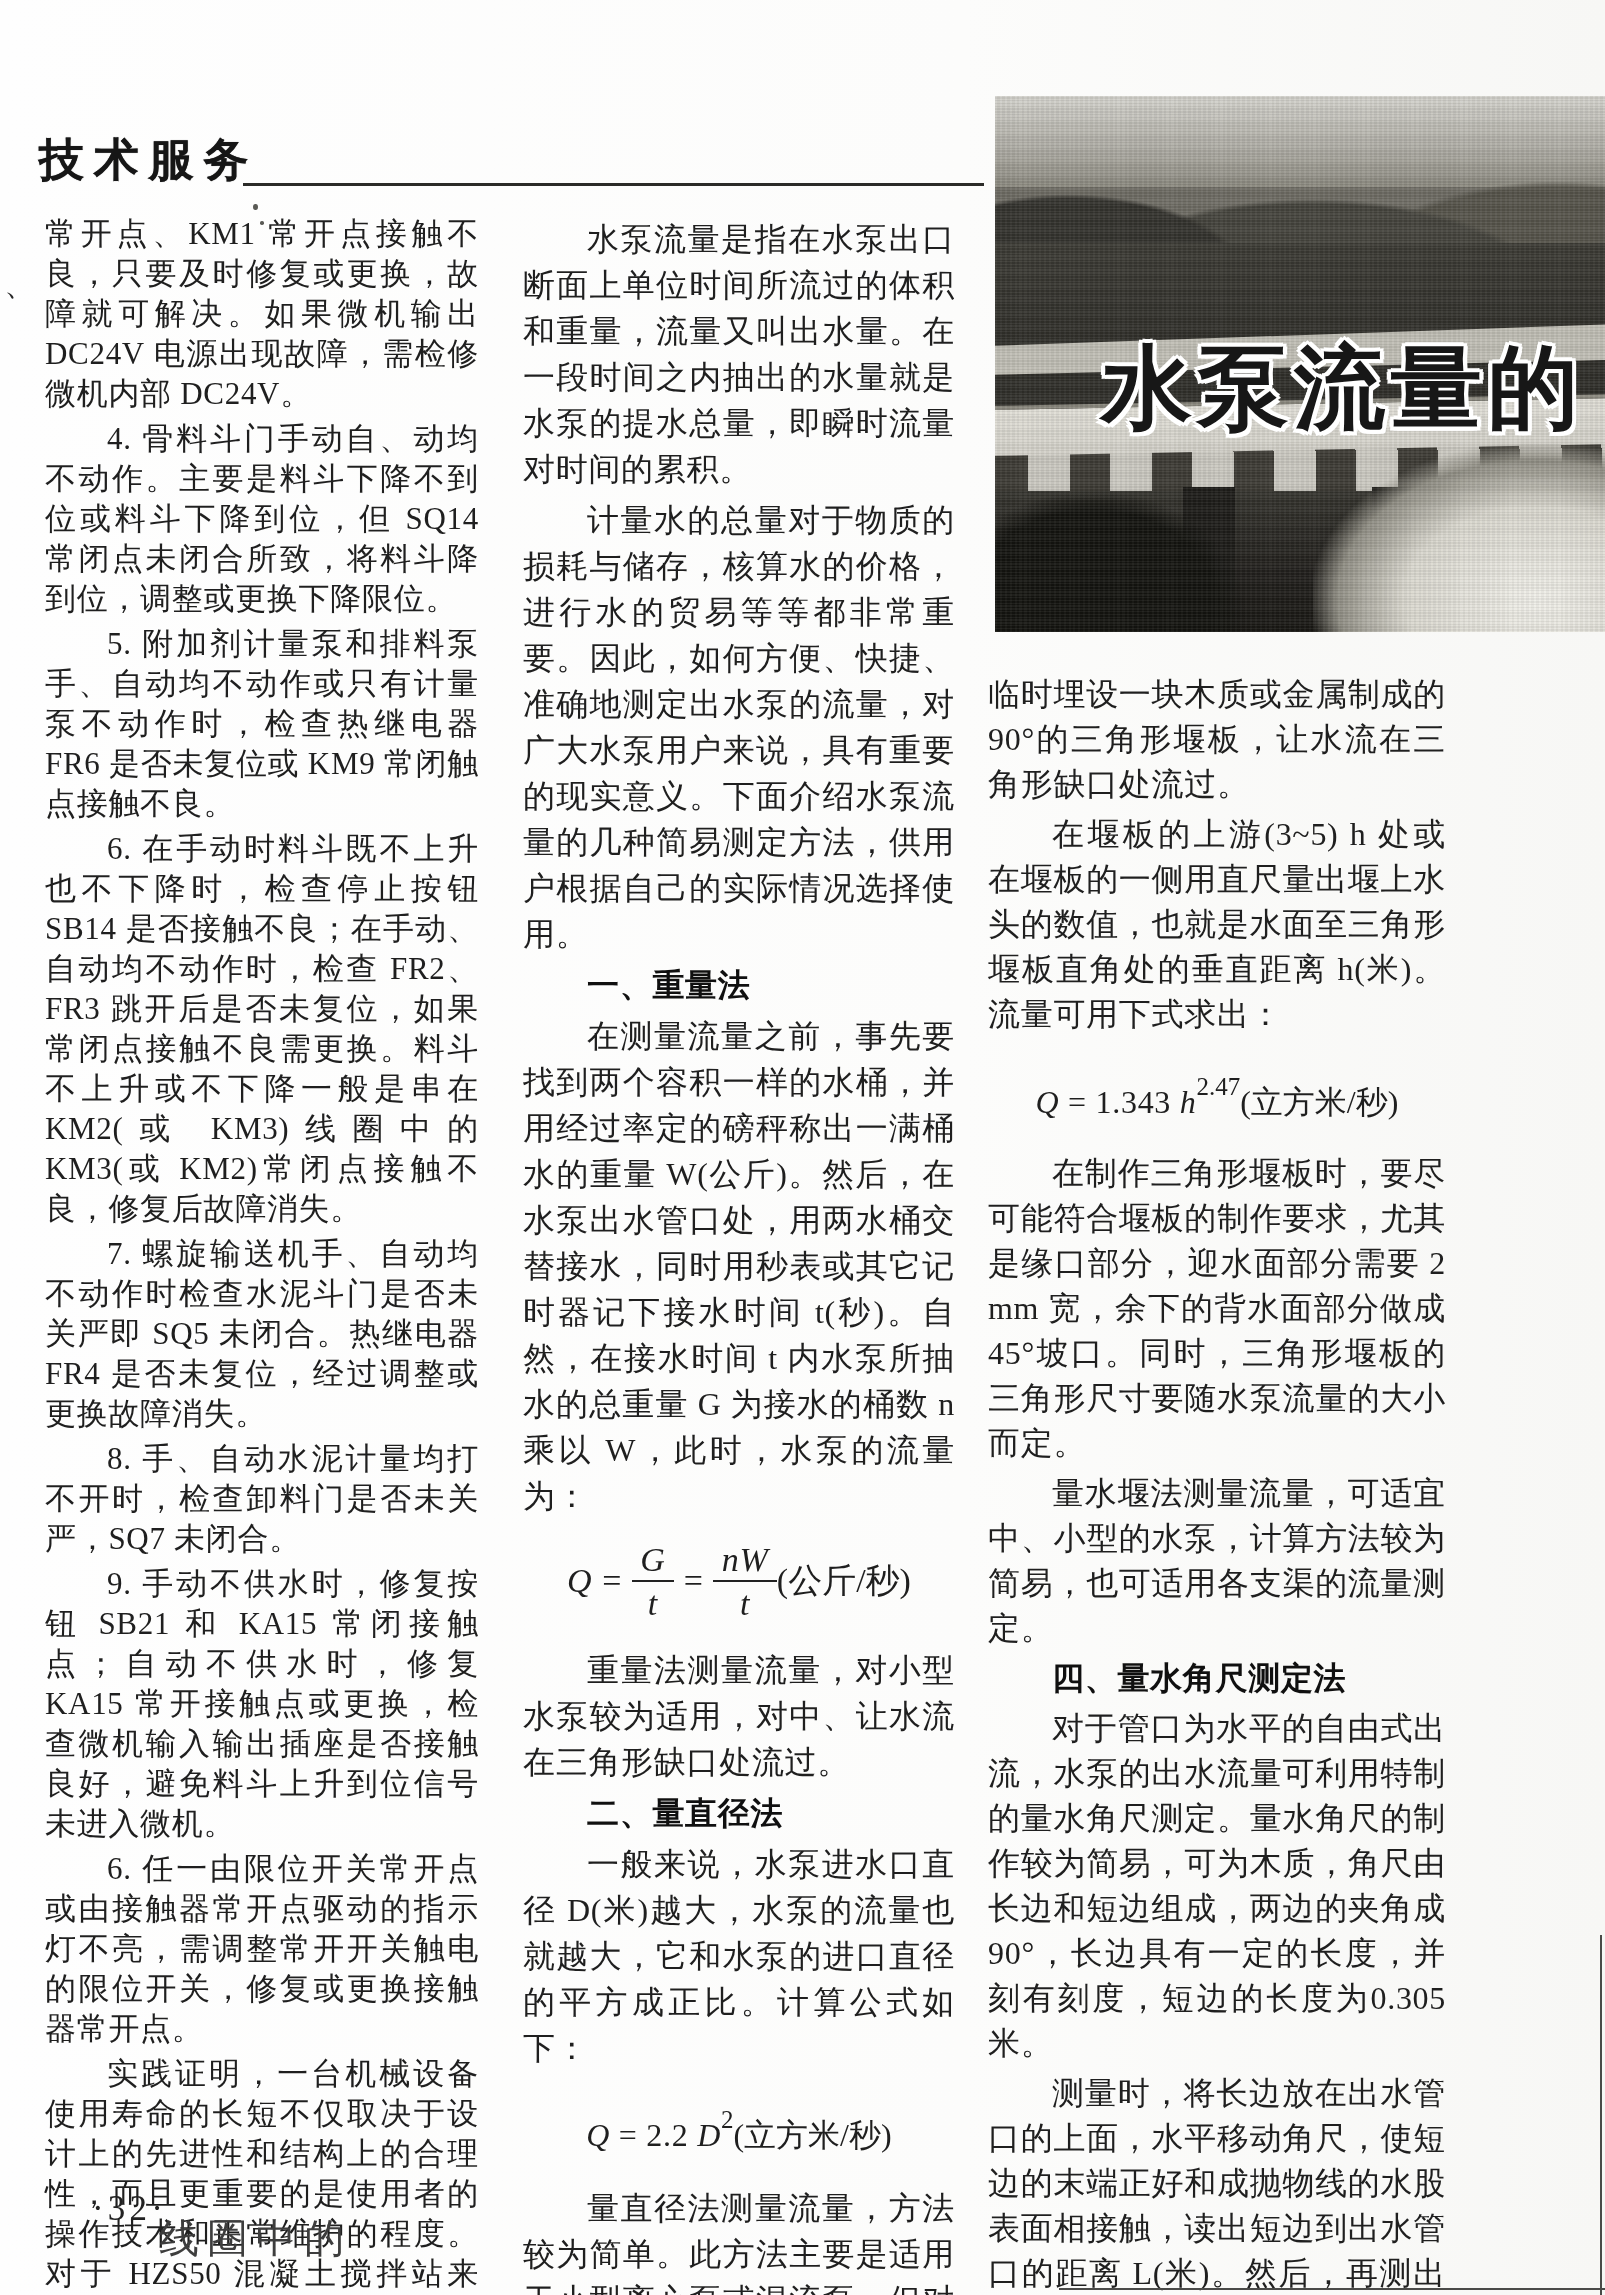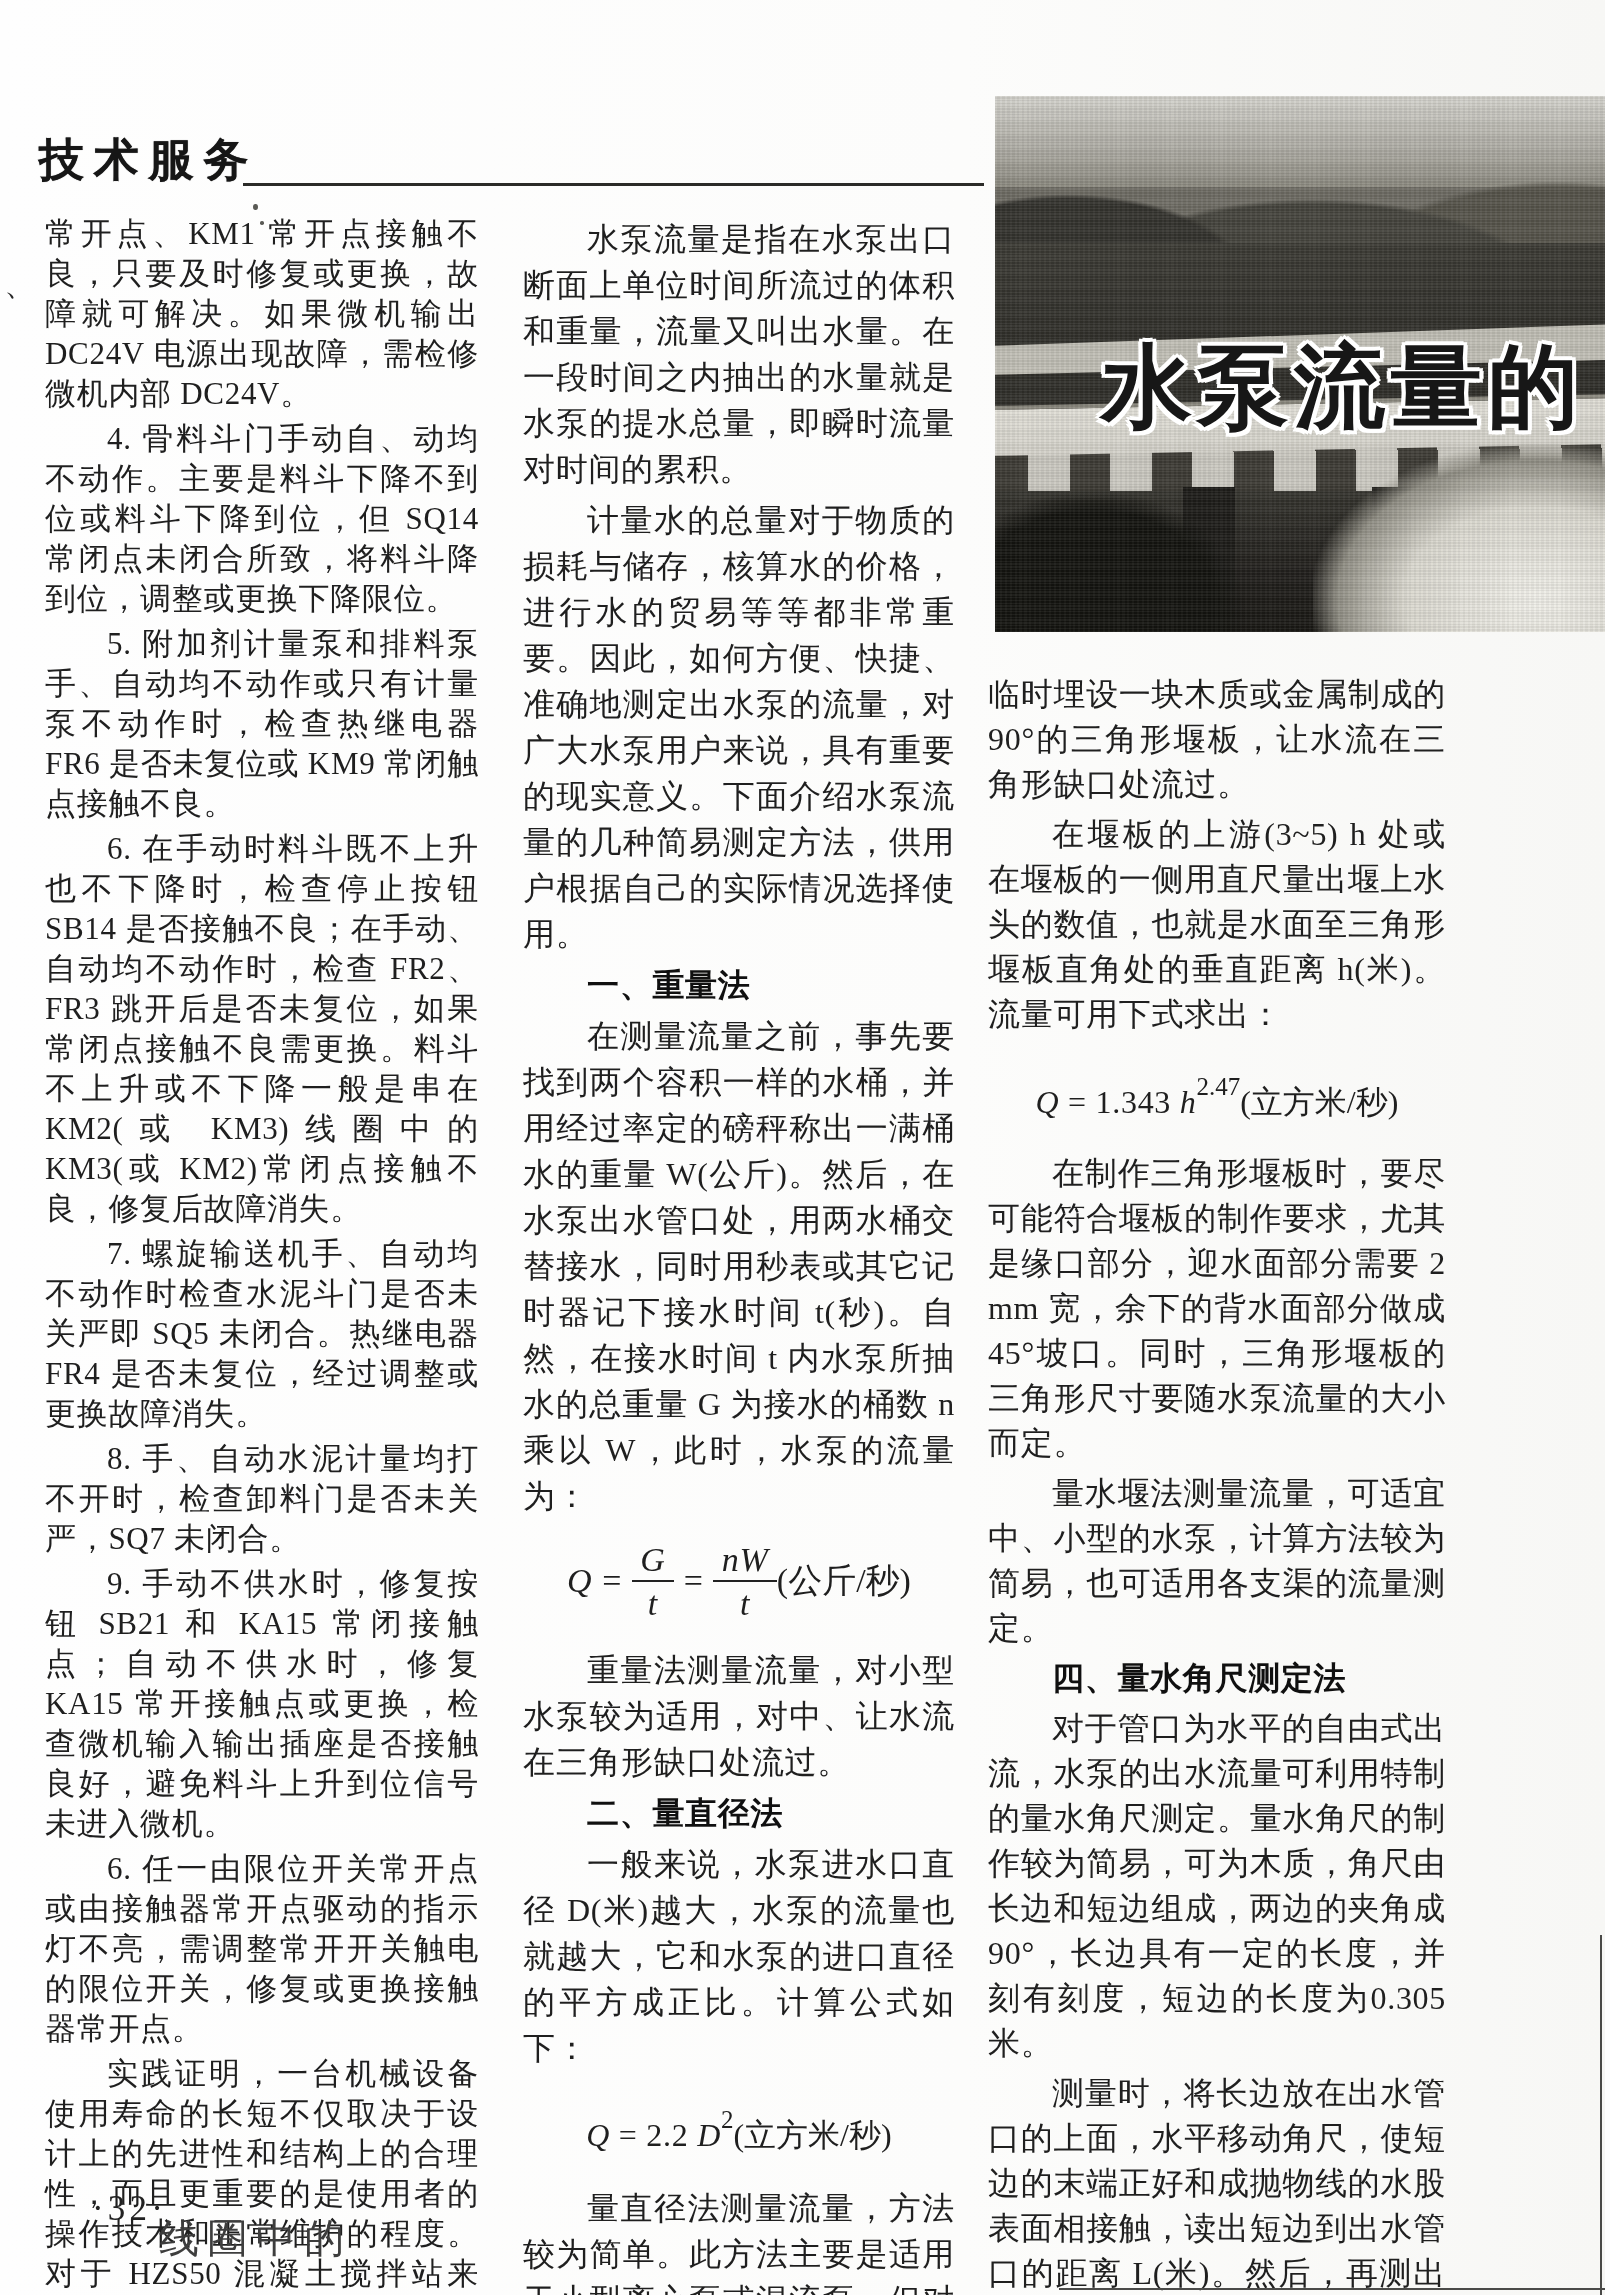--- a/index.html
+++ b/index.html
@@ -89,21 +89,21 @@
     background:radial-gradient(ellipse at 42% 72%, #141410 52%, transparent 62%); }
   .ph-spillway{ right:-35px; bottom:-28px; width:328px; height:216px;
     background:radial-gradient(ellipse at 68% 72%, #f0efe9 0%, #d9d7ce 42%, #908e84 63%, transparent 72%); }
   .ph-grain{ left:0; top:0; width:100%; height:100%;
     background:
       repeating-linear-gradient(0deg, rgba(255,255,255,.05) 0 1.4px, rgba(0,0,0,.05) 1.4px 2.8px),
       repeating-linear-gradient(90deg, rgba(255,255,255,.03) 0 2.1px, rgba(0,0,0,.04) 2.1px 4.9px); }
   .ph-title{
     position:absolute; left:106px; top:246px;
     font-size:91px; font-weight:700; letter-spacing:5.6px; line-height:1;
-    font-family:Liberation Serif, serif;
+    font-family:Liberation Sans, sans-serif;
     color:#171717; white-space:nowrap;
     text-shadow:
       -3.5px -3.5px 0 #fff, 3.5px -3.5px 0 #fff, -3.5px 3.5px 0 #fff, 3.5px 3.5px 0 #fff,
       -4.2px 0 0 #fff, 4.2px 0 0 #fff, 0 -4.2px 0 #fff, 0 4.2px 0 #fff;
   }
 
   
   .pageno{ position:absolute; left:92px; top:2189px; font-size:35px; letter-spacing:4.2px; color:#222; }
   .watermark{ position:absolute; left:159px; top:2211px; font-size:40px; letter-spacing:8.4px;
     color:#3d3d3d; font-family:"Liberation Serif", serif; }

